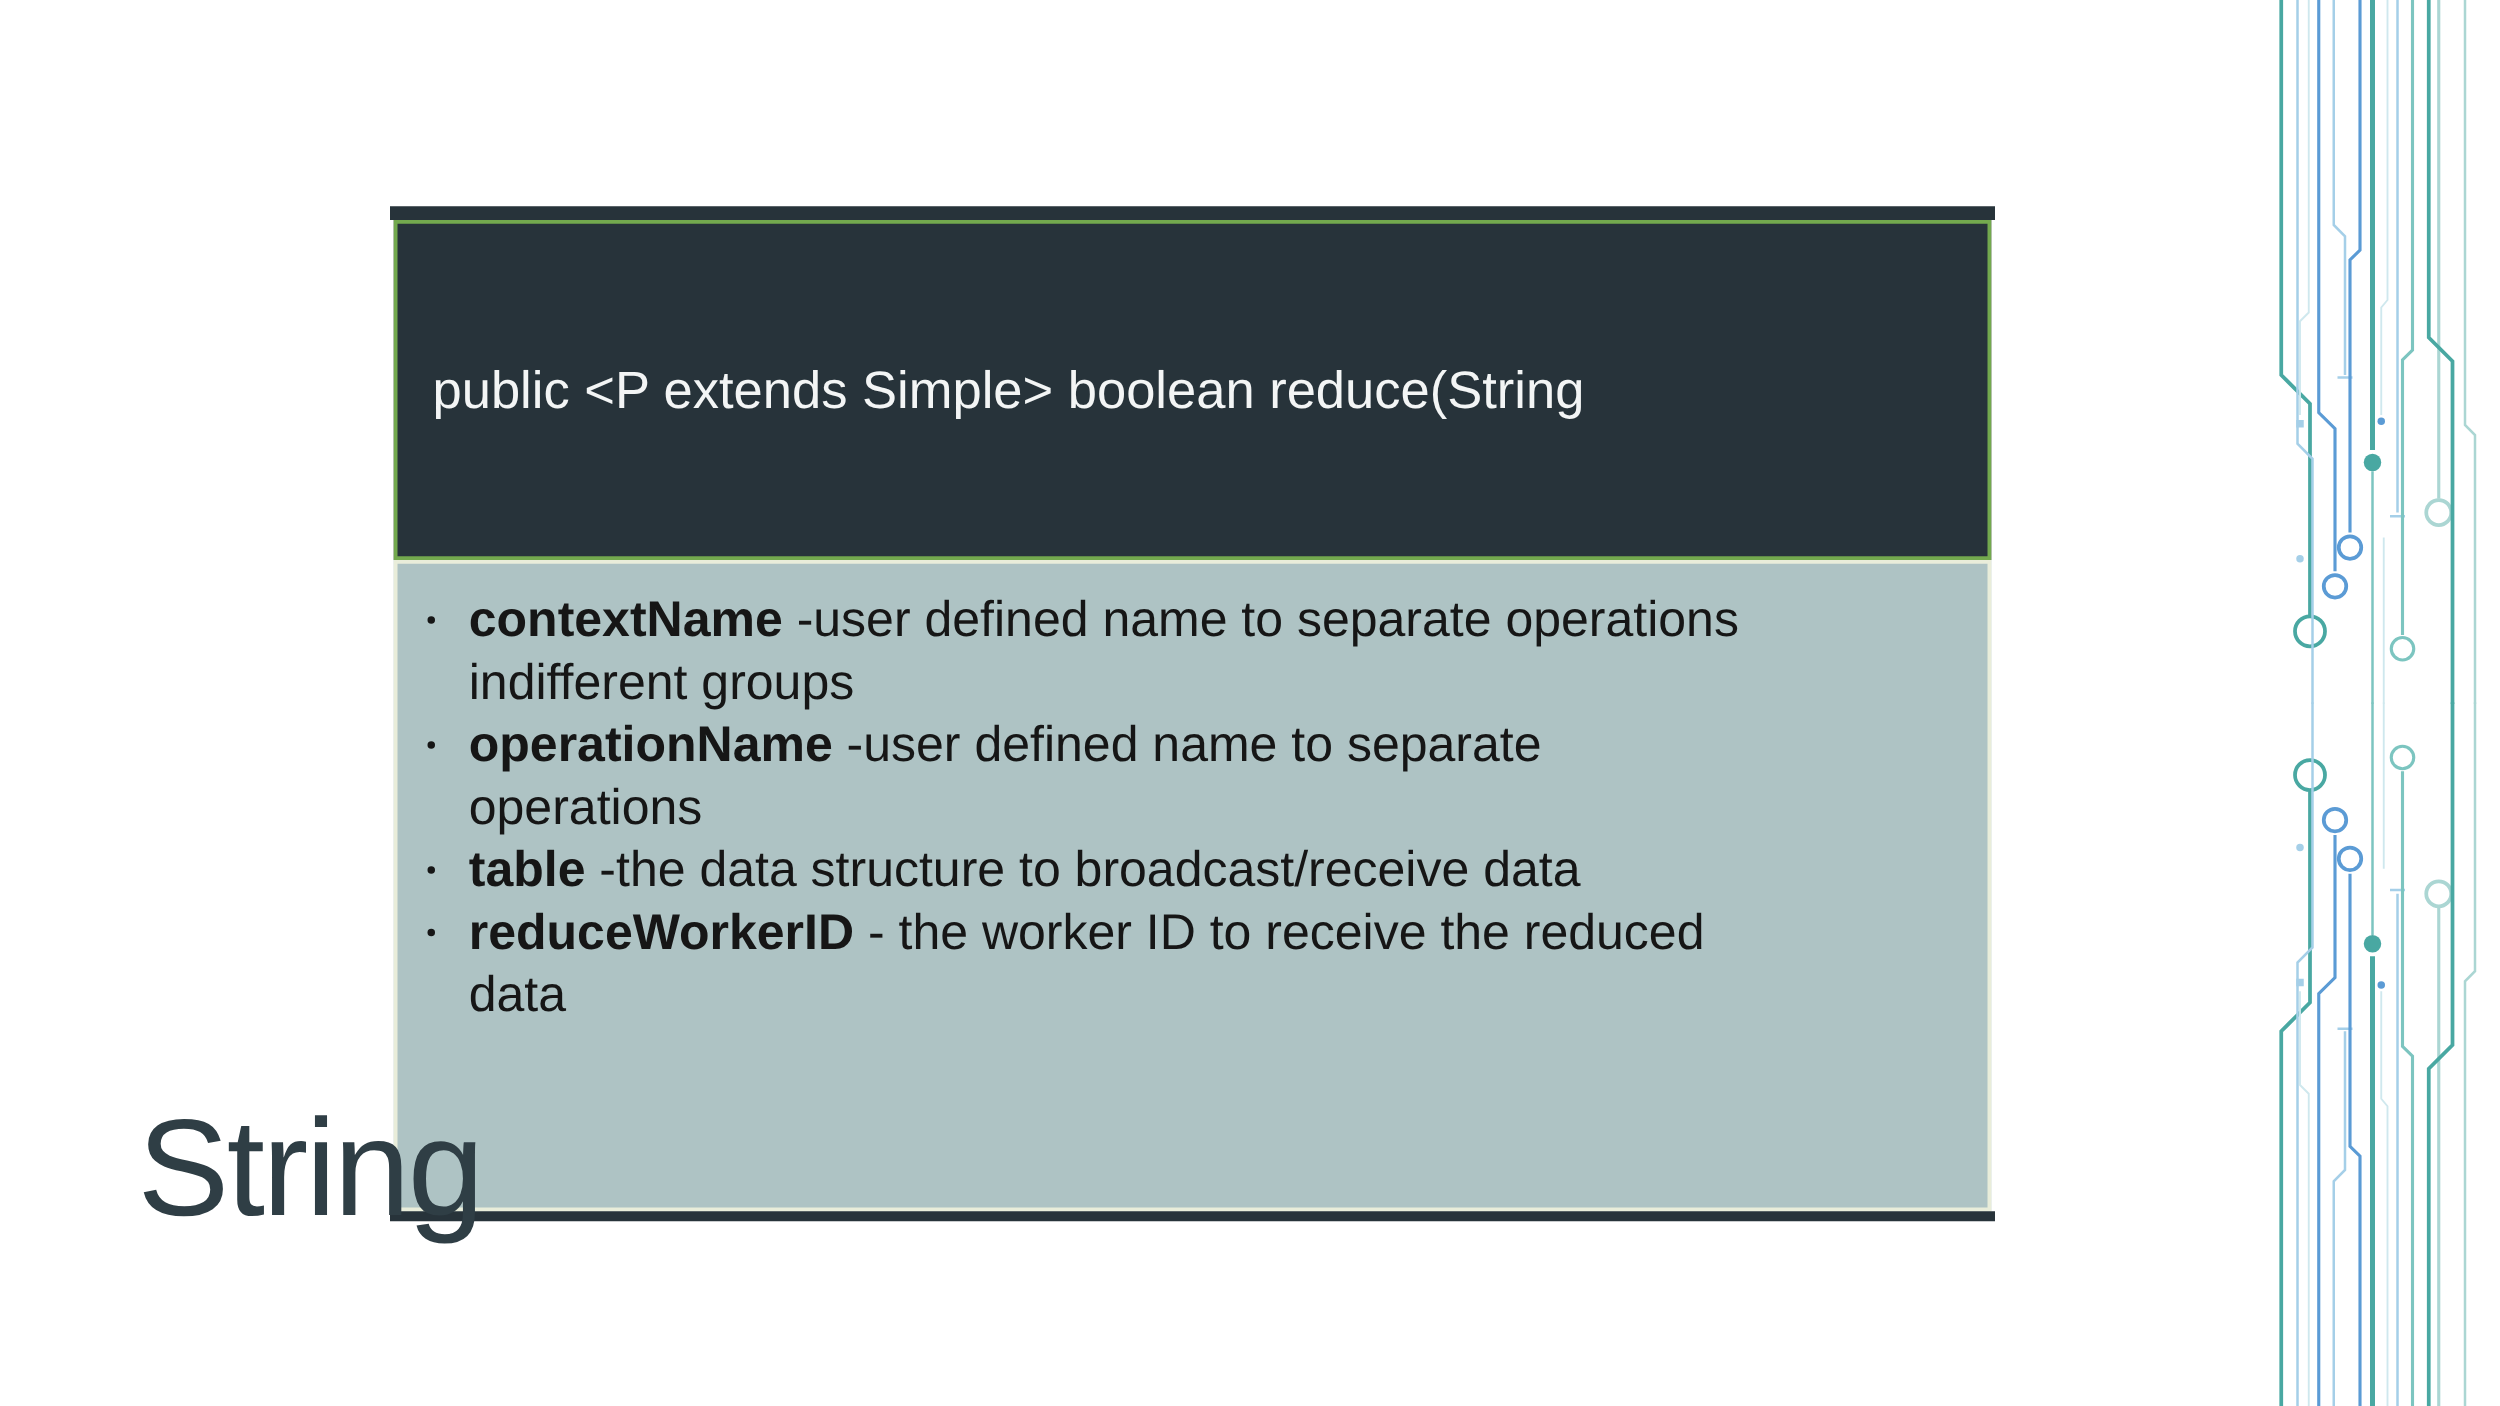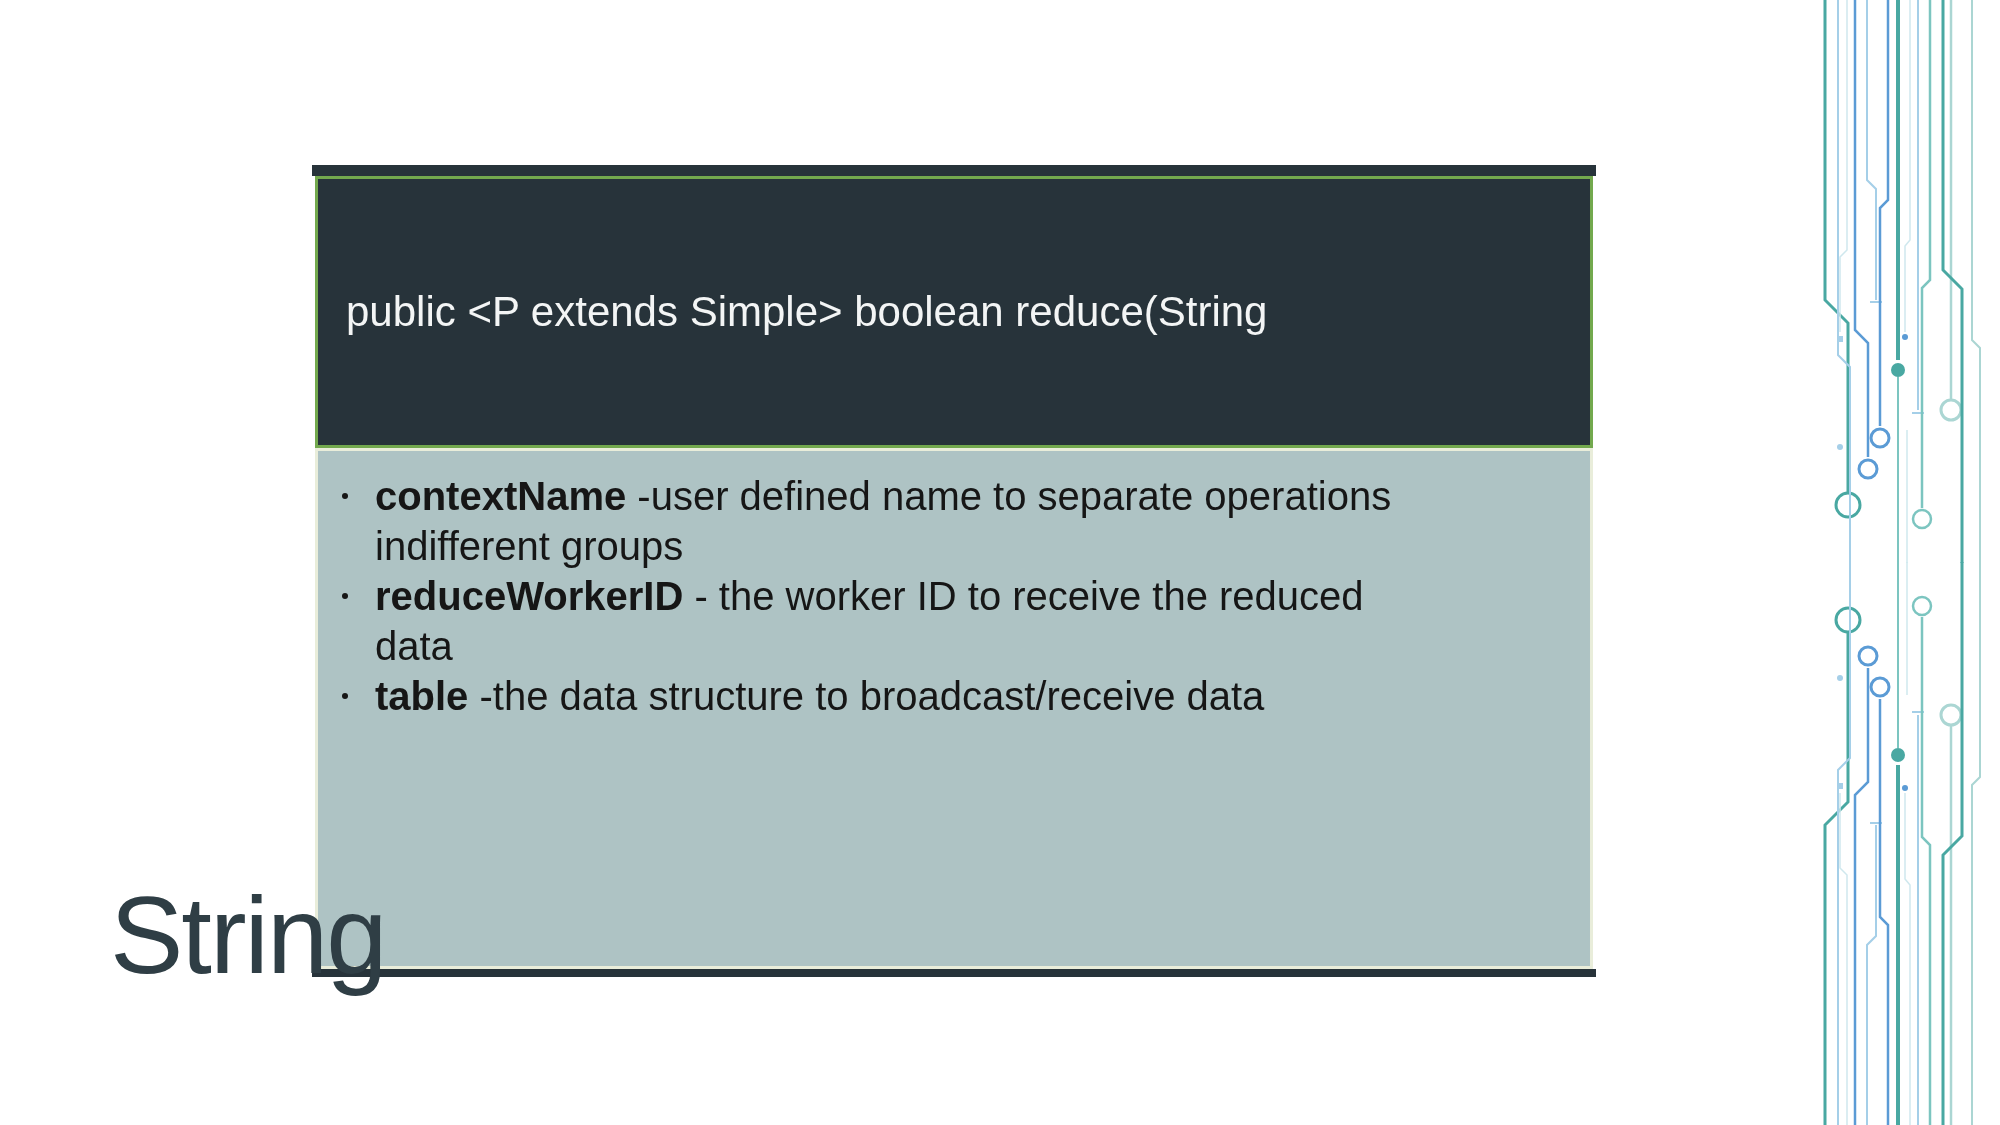--- a/index.html
+++ b/index.html
@@ -134,25 +134,27 @@
 
       </div>
     </div>
 
     <div class="cell-light">
       <ul class="params">
 
           <li class="param"><b class="term">contextName</b><span class="desc"> -user defined name to separate operations
 indifferent groups</span></li>
 
+          <li class="param"><b class="term">operationName</b><span class="desc"> -user defined name to separate
+operations</span></li>
+
+          <li class="param"><b class="term">table</b><span class="desc"> -the data structure to broadcast/receive data</span></li>
 
           <li class="param"><b class="term">reduceWorkerID</b><span class="desc"> - the worker ID to receive the reduced
 data</span></li>
-
-          <li class="param"><b class="term">table</b><span class="desc"> -the data structure to broadcast/receive data</span></li>
 
       </ul>
     </div>
 
     <div class="bar bottom"></div>
   </div>
 
   <h1 class="title">String</h1>
 
 </div>

